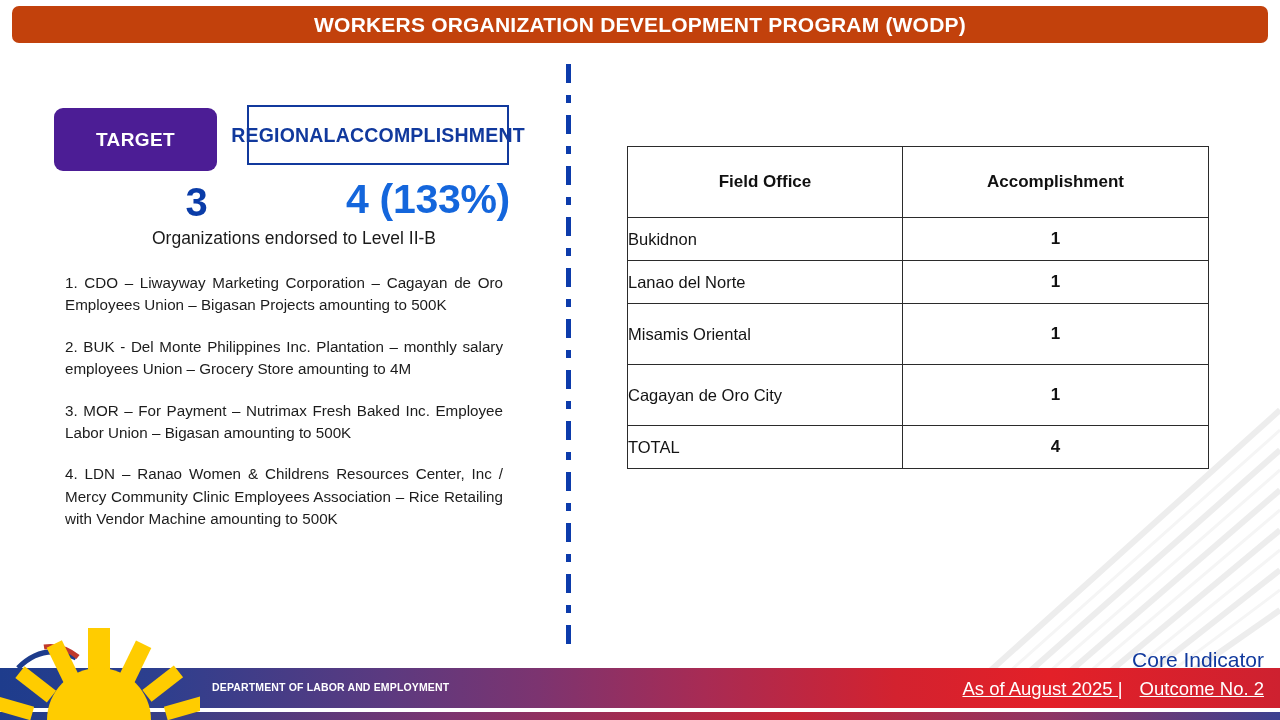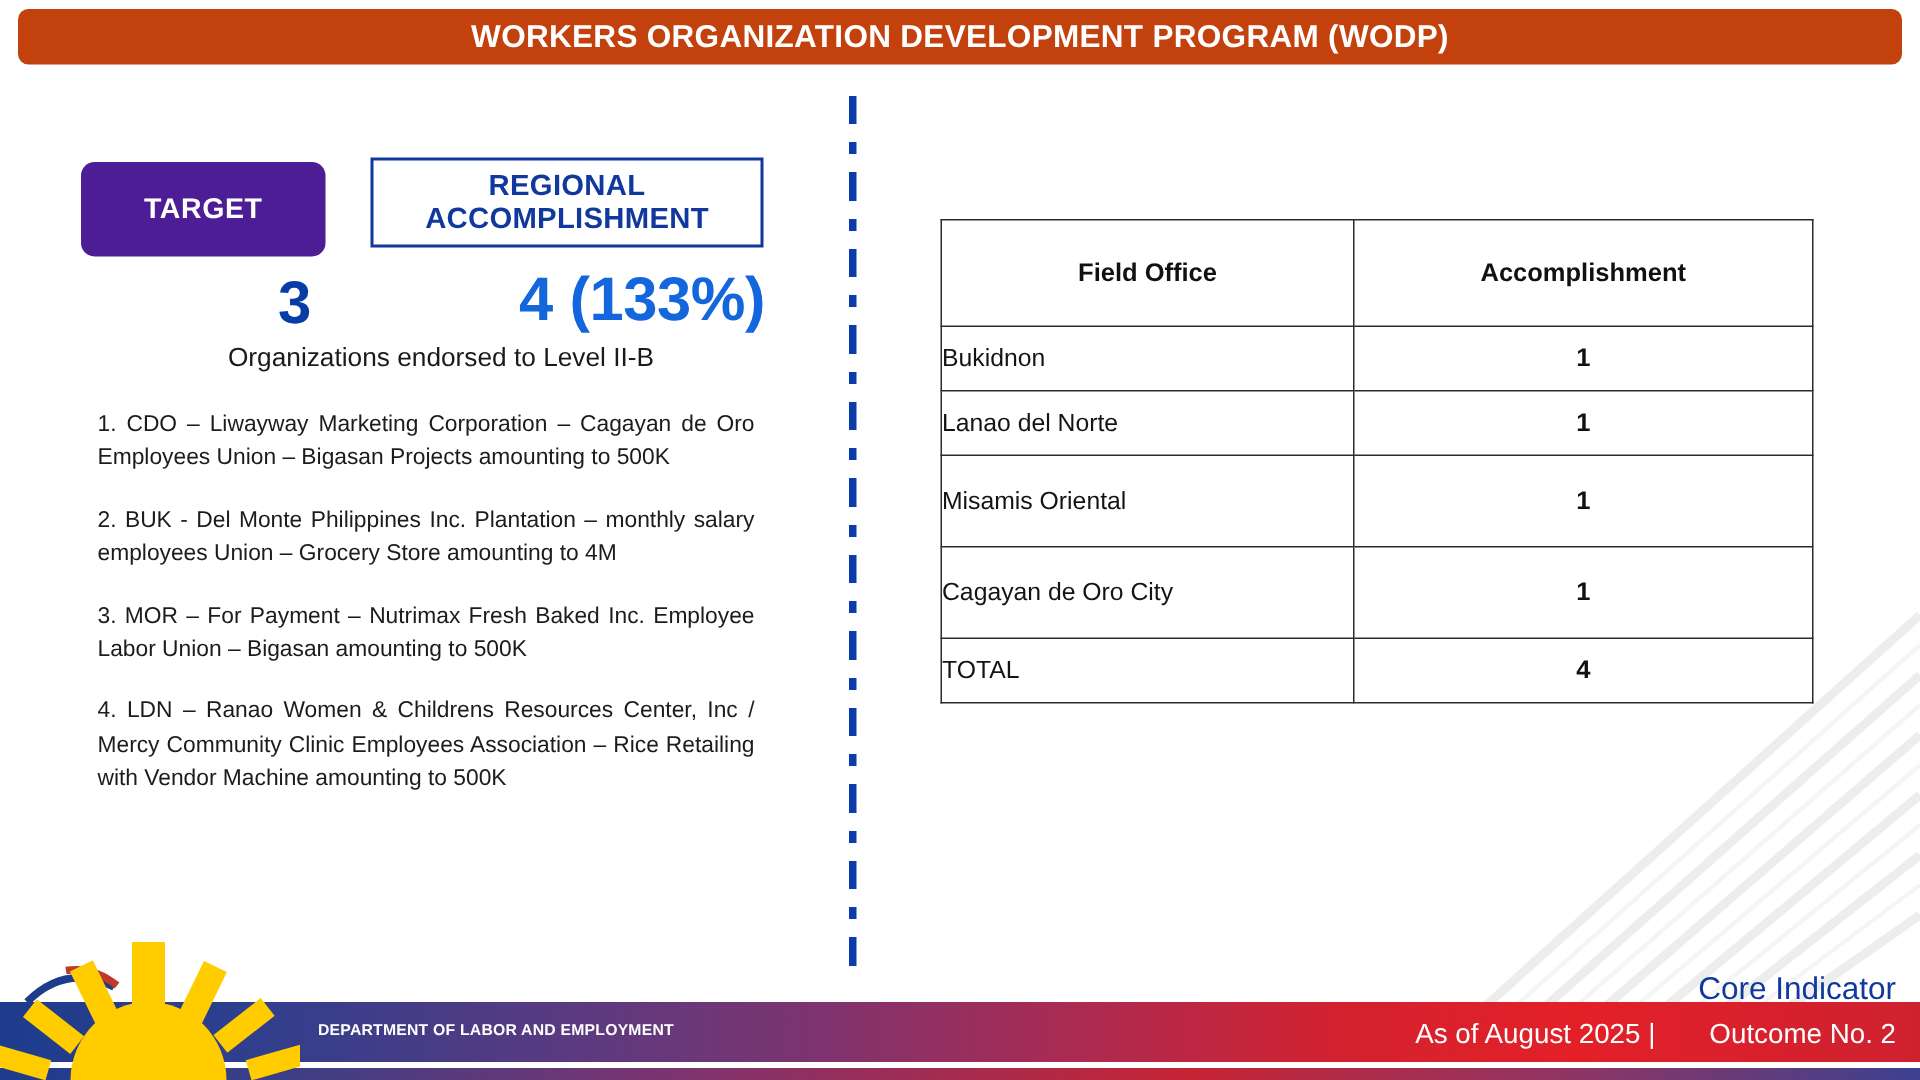--- a/index.html
+++ b/index.html
@@ -50,21 +50,21 @@
     display:flex; align-items:center; justify-content:center;
   }
   #target-badge-label {
     color:#fff; font-size:19px; font-weight:bold; letter-spacing:.4px;
   }
   #accomplishment-box {
     position:absolute; left:193px; top:53px;
     width:262px; height:60px;
     background:#fff;
     border:2px solid #11399D;
-    display:flex; flex-direction:column;
+    display:flex; flex-direction:row;
     align-items:center; justify-content:center;
     line-height:1.13;
   }
   #accomplishment-box .ln {
     color:#11399D; font-size:19.5px; font-weight:bold; letter-spacing:.2px;
   }
 
   #kpi-values {
     position:absolute; left:54px; top:128px; width:500px; height:48px;
   }
@@ -155,22 +155,22 @@
     background:linear-gradient(to right,
       #1E3C8C 0%, #3A3F86 14%, #7C3470 35%, #C62434 62%,
       #8E3564 82%, #3C4190 100%);
   }
   #dole-label {
     position:absolute; left:212px; top:13px;
     color:#ffffff; font-size:10.5px; font-weight:bold; letter-spacing:.15px;
   }
   #footer-right {
     position:absolute; right:16px; top:10px;
-    display:flex; align-items:center; gap:36px;
-    color:#ffffff; font-size:18.5px;
+    display:flex; align-items:center; gap:17px;
+    color:#ffffff; font-size:18.5px;text-decoration:underline;
   }
   #core-indicator {
     position:absolute; right:16px; bottom:48px;
     color:#11399D; font-size:21px;margin-left:41px;
   }
 
   
   #dole-logo {
     position:absolute; left:0; bottom:0;
     width:200px; height:92px;

